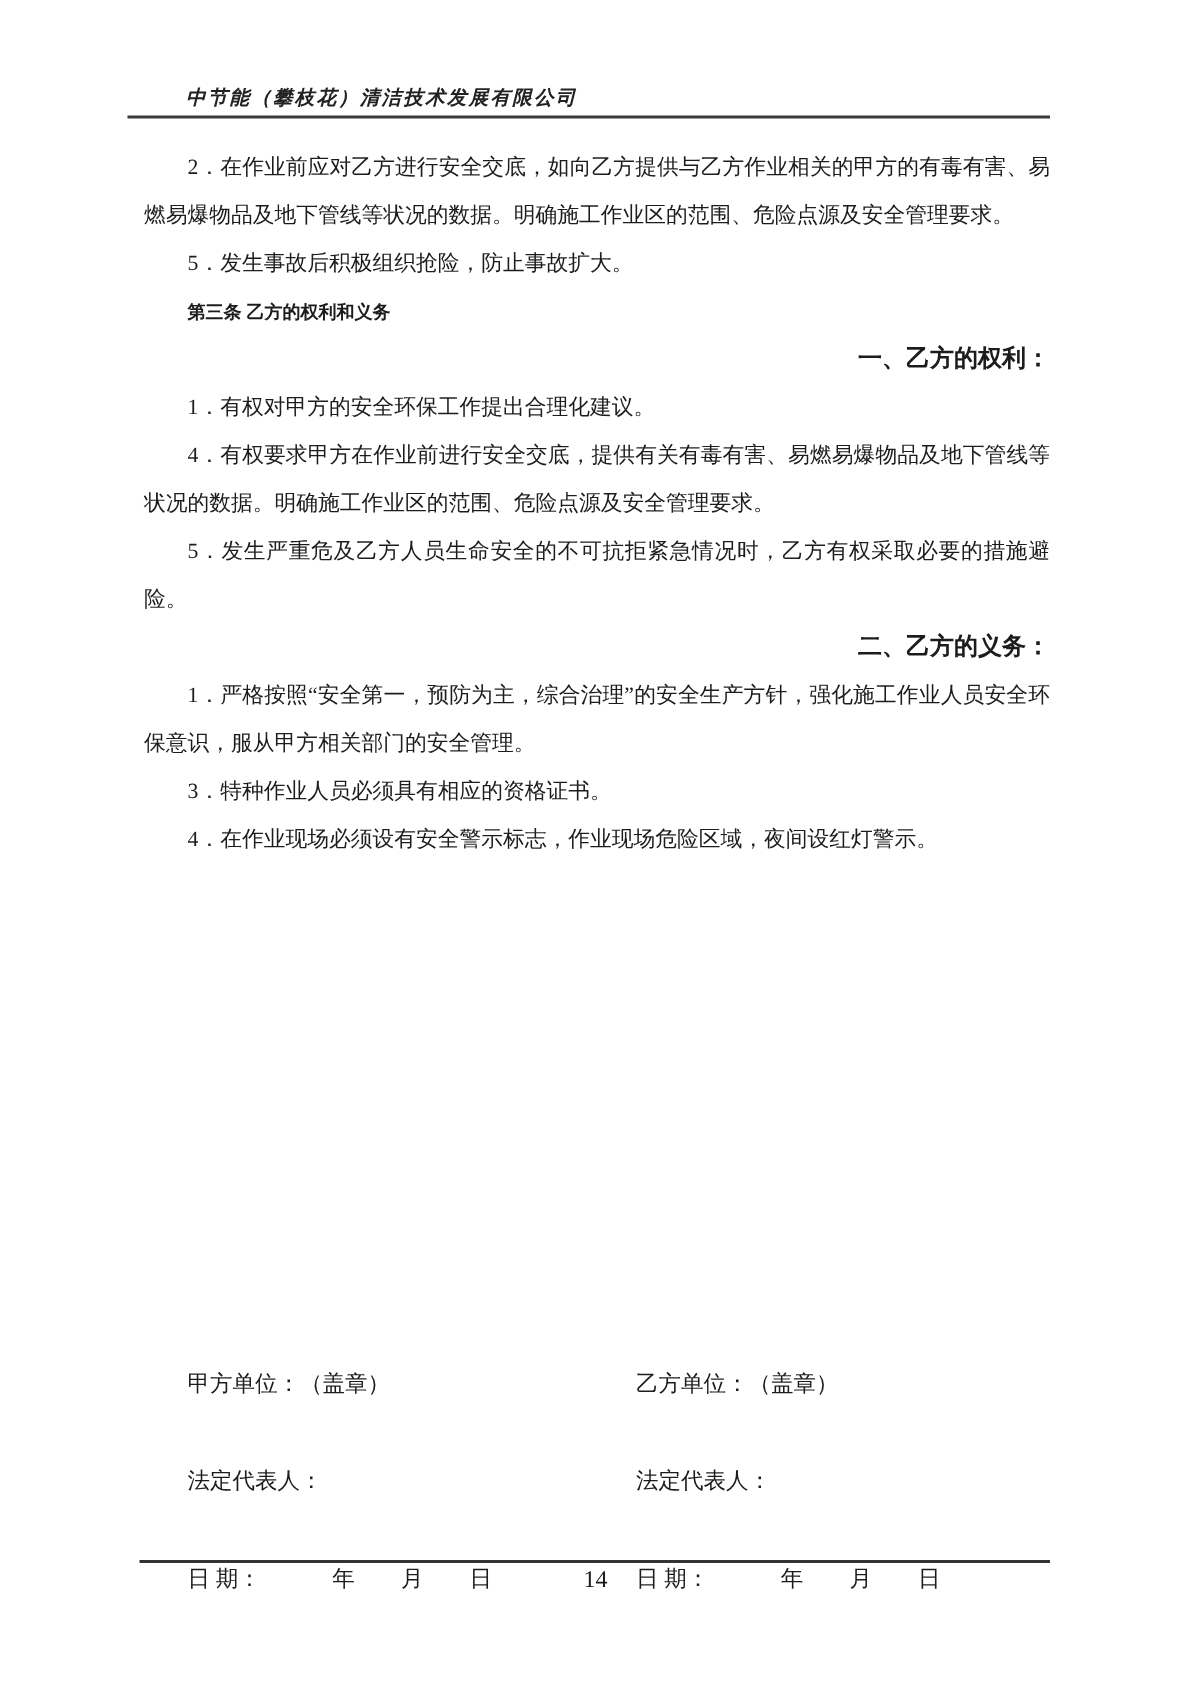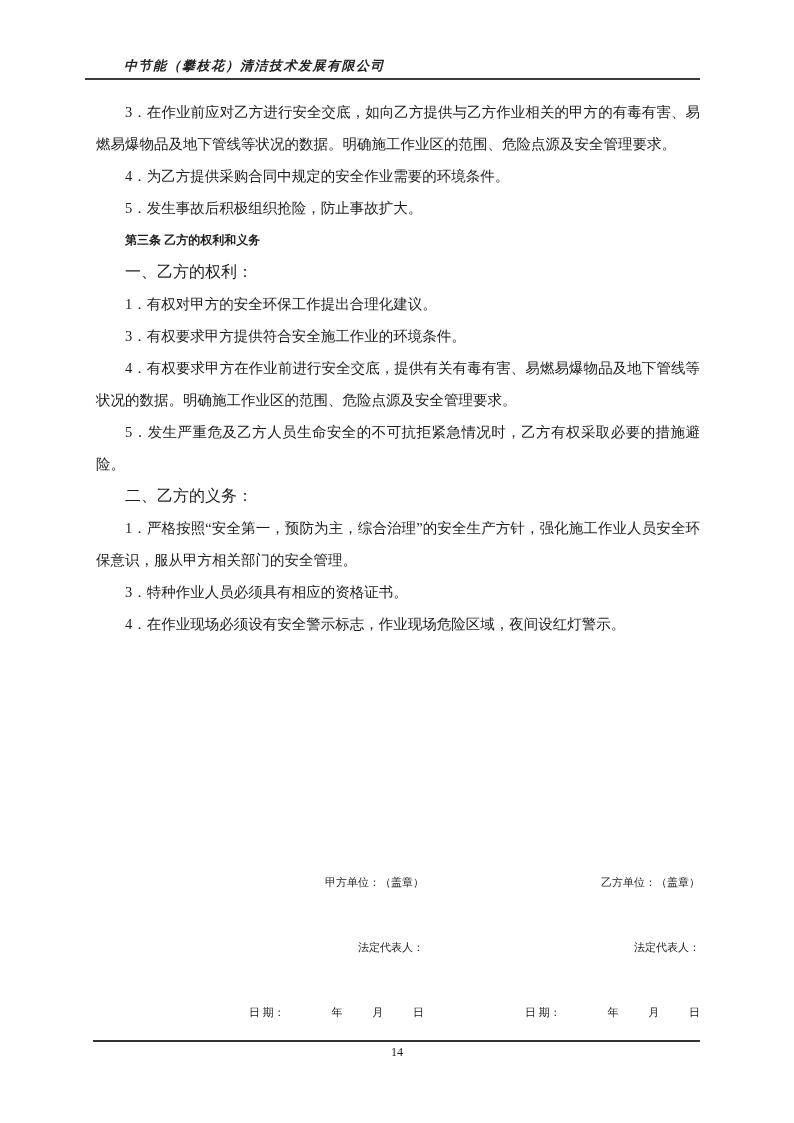--- a/index.html
+++ b/index.html
@@ -41,71 +41,68 @@
     padding-left:29px;
     font-size:12px;
     font-weight:bold;
     font-family:"Liberation Sans","DejaVu Sans",sans-serif;
     text-align:left;
   }
   .subheading {
     margin:0;
     padding-left:29px;
     font-size:16px;
-    font-weight:normal;
+    font-weight:bold;
     font-family:"Liberation Sans","DejaVu Sans",sans-serif;
-    text-align:left;
+    text-align:right;
   }
 
   
   .signatures {
-    position:absolute; top:866px; left:125px; right:94px;
-    font-size:11px;
+    position:absolute; top:907px; left:125px; right:94px;
+    font-size:15px;
     line-height:32px;
-    text-align:right;
   }
   .sig-row {
     display:grid;
     grid-template-columns:299px 1fr;
     margin-bottom:33px;
     white-space:nowrap;
   }
   .date-year  { margin-left:44px; }
   .date-month { margin-left:27px; }
   .date-day   { margin-left:27px; }
 
   
   .footer-rule {
     position:absolute; top:1040px; left:93px; width:607px;
     border-top:2px solid #333;
   }
   .page-num {
     position:absolute; top:1045px; left:0; width:100%;
     text-align:center;
-    font-size:12px;
+    font-size:16px;
     color:#1c1c1c;
   }
 </style>
 </head>
 <body>
 
 <div class="page">
 
   <div class="header">
     <span class="company">中节能（攀枝花）清洁技术发展有限公司</span>
   </div>
 
   <div class="content">
-    <p class="para">3．在作业前应对乙方进行安全交底，如向乙方提供与乙方作业相关的甲方的有毒有害、易燃易爆物品及地下管线等状况的数据。明确施工作业区的范围、危险点源及安全管理要求。</p>
-    <p class="para">4．为乙方提供采购合同中规定的安全作业需要的环境条件。</p>
+    <p class="para">2．在作业前应对乙方进行安全交底，如向乙方提供与乙方作业相关的甲方的有毒有害、易燃易爆物品及地下管线等状况的数据。明确施工作业区的范围、危险点源及安全管理要求。</p>
     <p class="para">5．发生事故后积极组织抢险，防止事故扩大。</p>
     <p class="heading">第三条 乙方的权利和义务</p>
     <p class="subheading">一、乙方的权利：</p>
     <p class="para">1．有权对甲方的安全环保工作提出合理化建议。</p>
-    <p class="para">3．有权要求甲方提供符合安全施工作业的环境条件。</p>
     <p class="para">4．有权要求甲方在作业前进行安全交底，提供有关有毒有害、易燃易爆物品及地下管线等状况的数据。明确施工作业区的范围、危险点源及安全管理要求。</p>
     <p class="para">5．发生严重危及乙方人员生命安全的不可抗拒紧急情况时，乙方有权采取必要的措施避险。</p>
     <p class="subheading">二、乙方的义务：</p>
     <p class="para">1．严格按照“安全第一，预防为主，综合治理”的安全生产方针，强化施工作业人员安全环保意识，服从甲方相关部门的安全管理。</p>
     <p class="para">3．特种作业人员必须具有相应的资格证书。</p>
     <p class="para">4．在作业现场必须设有安全警示标志，作业现场危险区域，夜间设红灯警示。</p>
   </div>
 
   <div class="signatures">
     <div class="sig-row">

